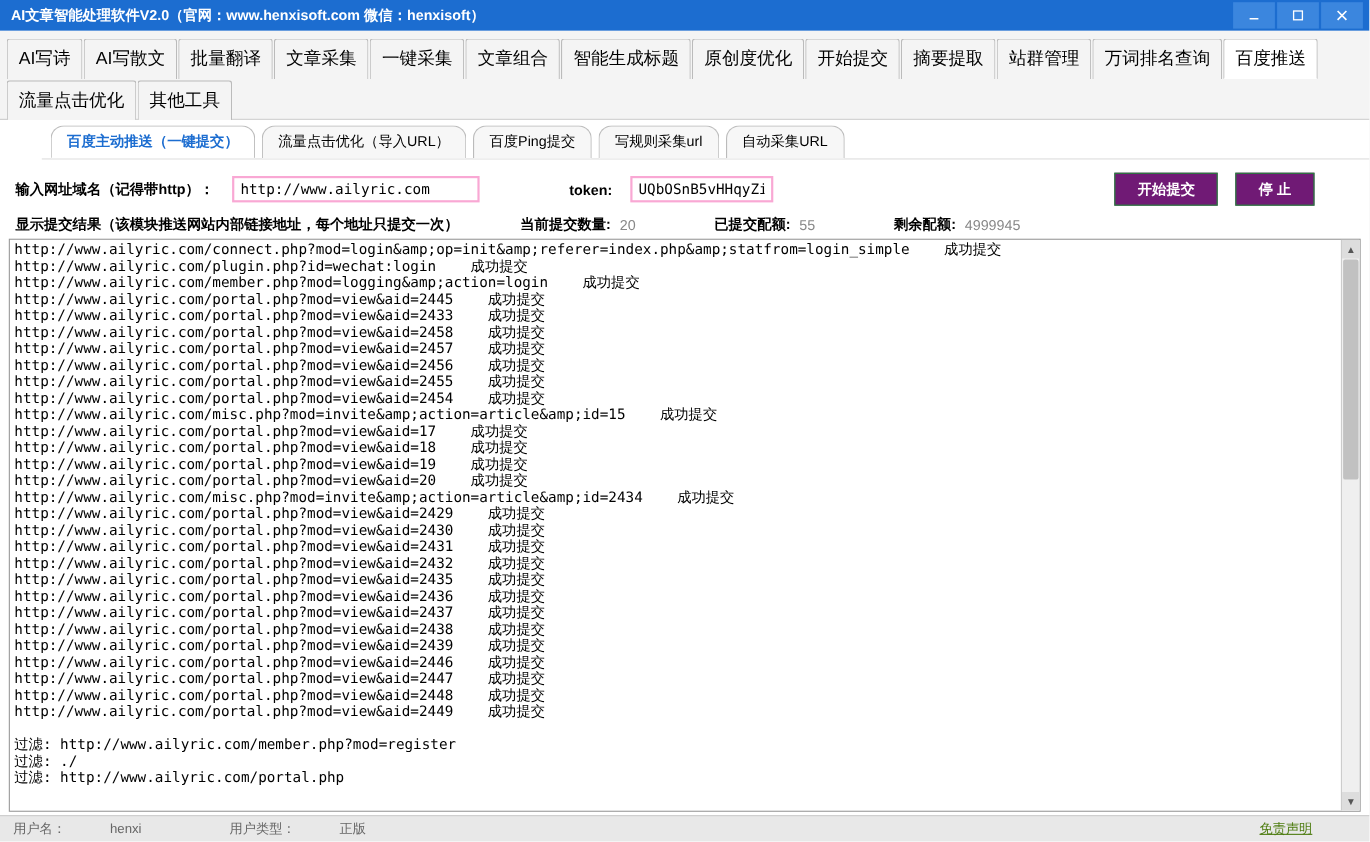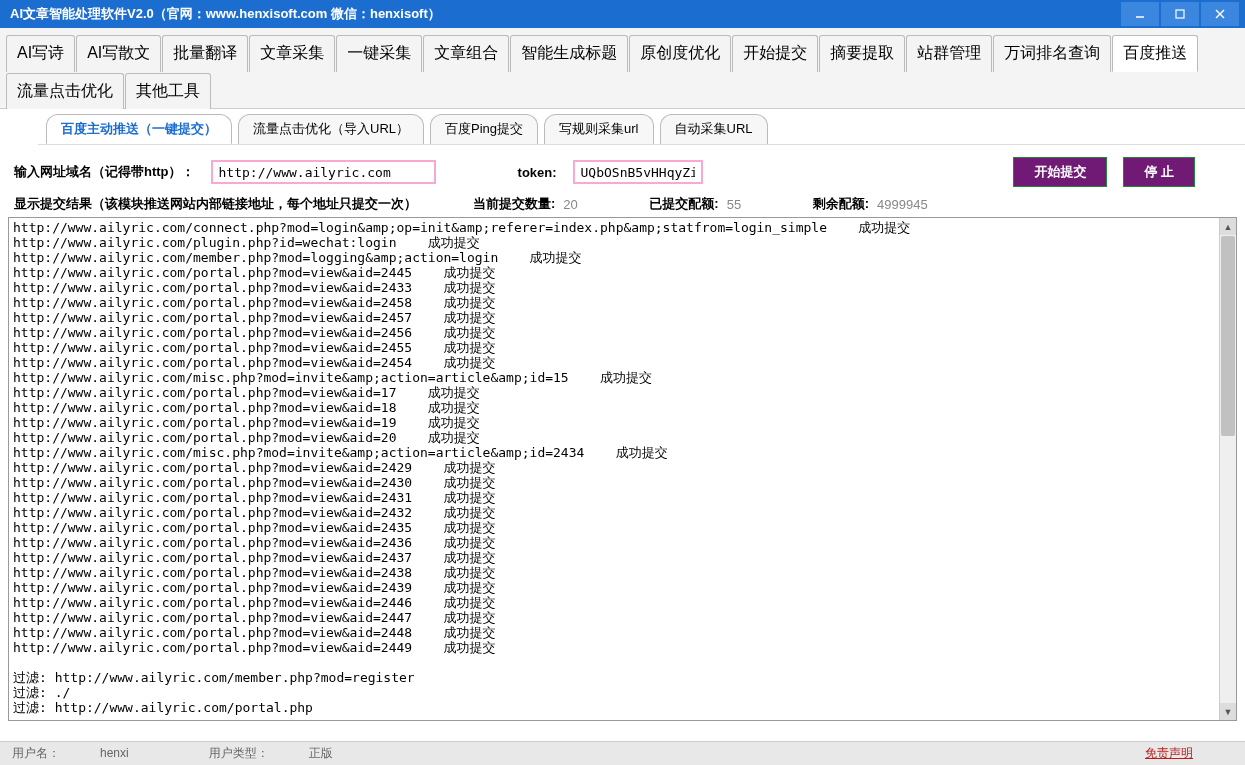--- a/index.html
+++ b/index.html
@@ -17,28 +17,28 @@
 .sub-tab { padding: 5px 14px; border: 1px solid #bbb; border-bottom: none; border-radius: 12px 12px 0 0; margin-right: 2px; cursor: pointer; font-size: 13px; background:#f7f7f7;}
 .sub-tab.active { color: #1c6dd0; font-weight: bold; background: #fff; border-bottom: 1px solid #fff;}
 .form-row { display: flex; align-items: center; padding: 12px 14px 6px 14px; gap: 16px; }
 .form-label { font-weight: bold; }
 .text-input { border: 2px solid #f9a8d4; padding: 4px 6px; font-family: "SimSun", monospace; font-size: 13px; height: 24px;}
 #url-input { width: 225px; }
 #token-input { width: 130px; font-family: monospace;}
 .btn-green { background: #701a75; color: #fff; border: 1px solid #218838; padding: 5px 20px; cursor: pointer; font-size: 13px; font-weight: bold; text-align: center;}
 .stats-row { display: flex; align-items: center; padding: 2px 14px 2px 14px; gap: 8px; font-weight: bold;}
 .stat-val { color: #888; font-weight: normal; min-width: 40px; text-align:left;}
-.log-wrap { flex: 1; margin: 2px 8px 20px 8px; border: 1px solid #999; position: relative; overflow: hidden; display:flex;}
+.log-wrap { flex: 1; margin: 2px 8px 3px 8px; border: 1px solid #999; position: relative; overflow: hidden; display:flex;}
 .log-content { flex:1; padding: 2px 4px; font-family: "SimSun","NSimSun", monospace; font-size: 13px; line-height: 15px; white-space: pre; overflow: hidden; color: #000;}
 .log-scrollbar { width: 17px; background: #efefef; border-left: 1px solid #ccc; position: relative;}
 .sb-btn { height: 17px; width: 100%; background: #ddd; display:flex; align-items:center; justify-content:center; font-size:9px; color:#555;}
 .sb-thumb { position: absolute; left: 1px; right: 1px; background: #c1c1c1; border-radius: 2px;}
 .statusbar { height: 24px; background: #e8e8e8; border-top: 1px solid #ccc; display: flex; align-items: center; padding: 0 12px; font-size: 12px; color: #666; justify-content: flex-end;}
 .statusbar span { margin-right: 40px; }
-.status-link { margin-left: auto; color: #b91c1c; cursor: pointer; text-decoration: underline;}
+.status-link { margin-left: auto; color: #4d7c0f; cursor: pointer; text-decoration: underline;}
 </style>
 </head>
 <body>
 
 <div class="window">
 
   <div class="titlebar">
     <span class="titlebar-text">AI文章智能处理软件V2.0（官网：www.henxisoft.com  微信：henxisoft）</span>
     <div class="win-controls">
       <div class="win-btn">

